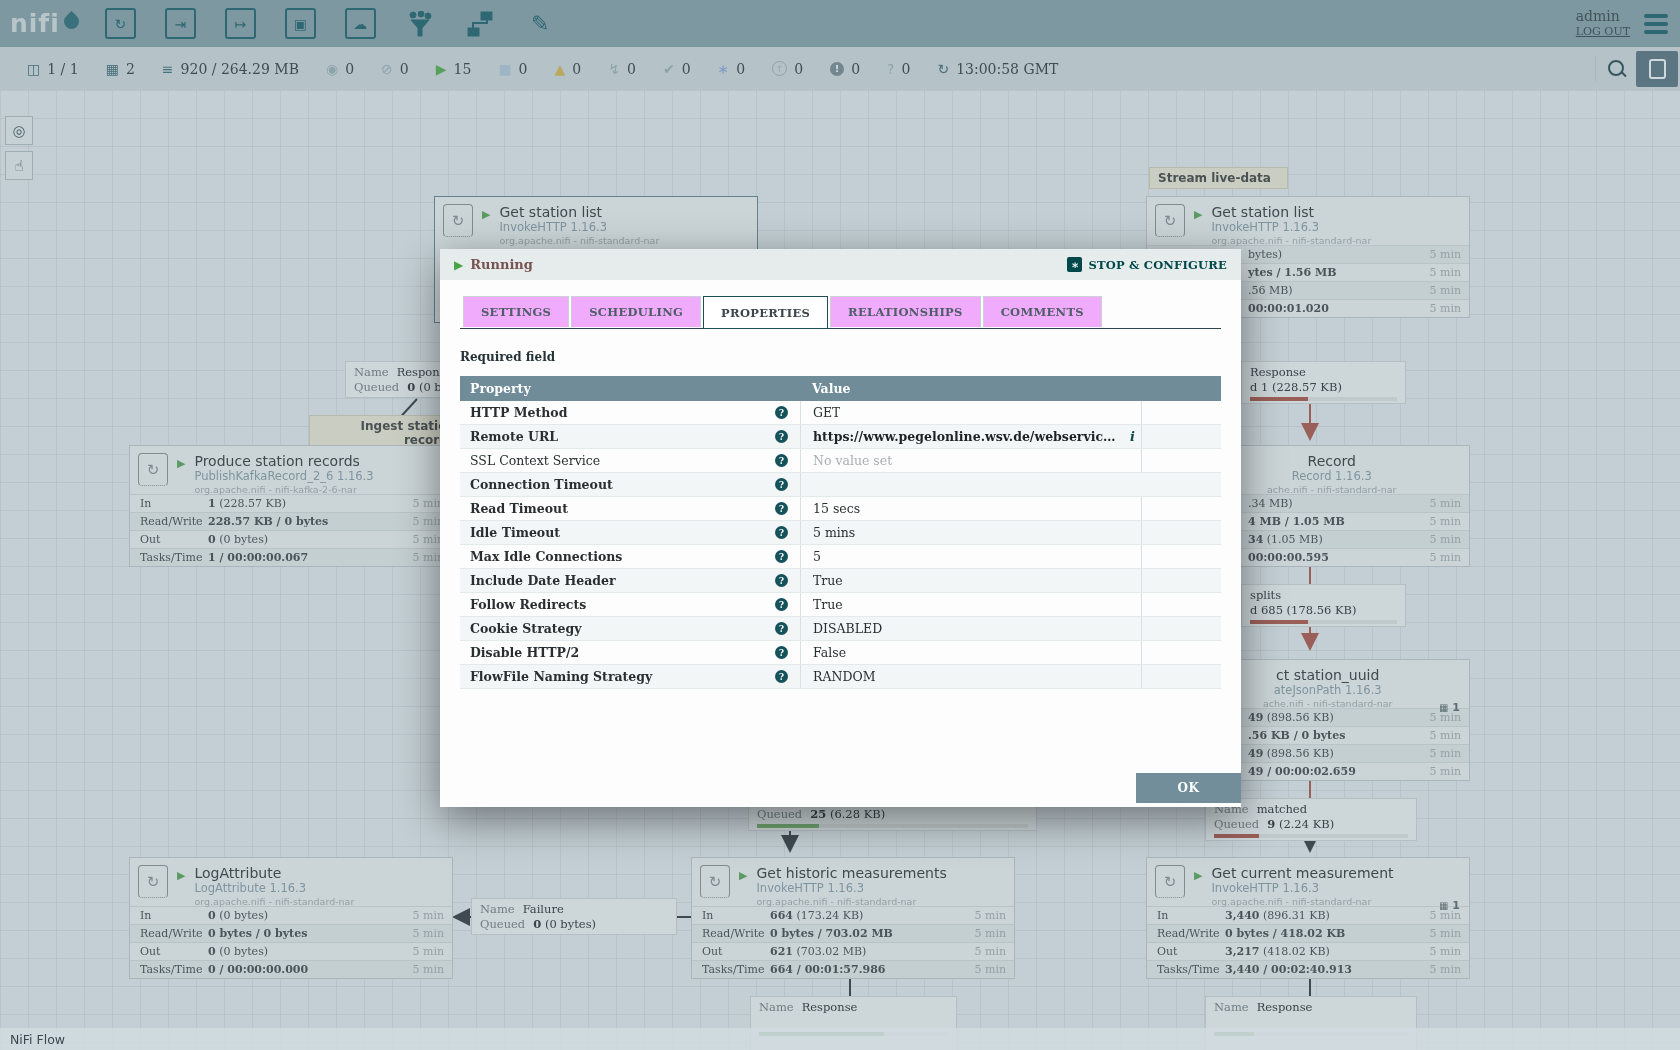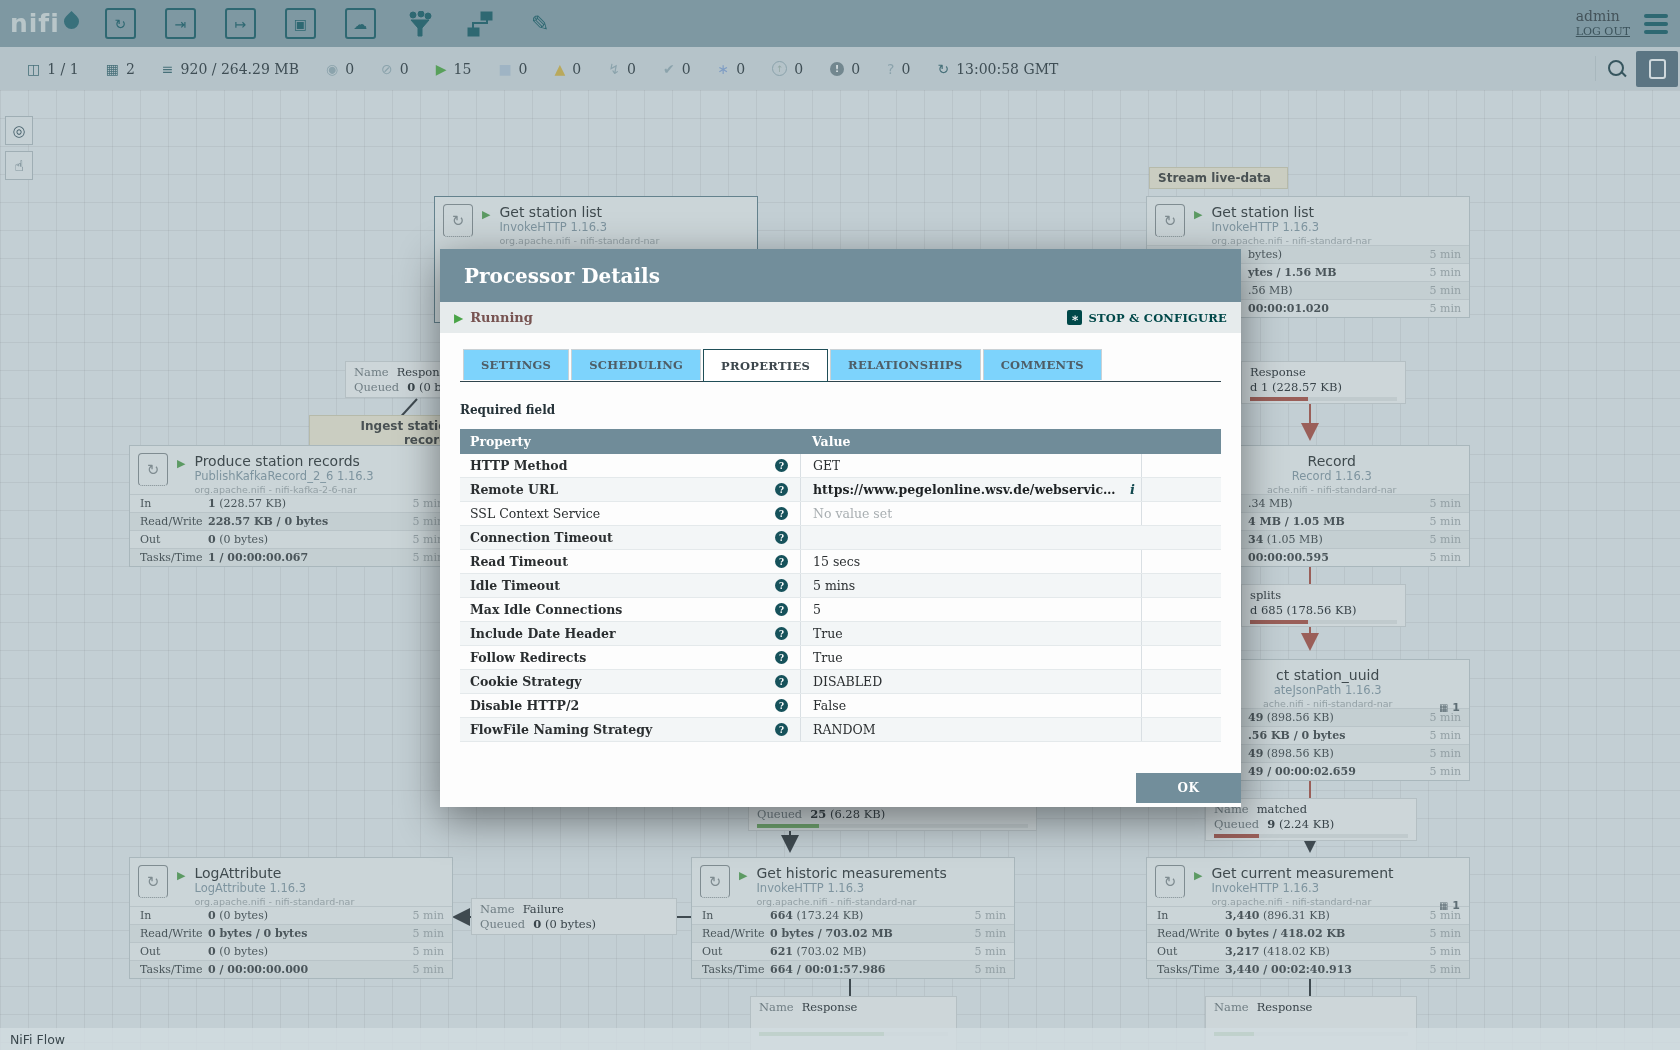--- a/index.html
+++ b/index.html
@@ -88,21 +88,21 @@
   #modal-title{color:#FFFFFF;font-size:20px;font-weight:bold;}
   #modal-status{height:31px;background:#E6EBEC;display:flex;align-items:center;padding:0 14px;}
   .run-play{color:#49A447;font-size:12px;margin-right:7px;}
   #run-text{color:#775351;font-weight:bold;font-size:13px;}
   #stopcfg{margin-left:auto;display:flex;align-items:center;gap:6px;cursor:pointer;}
   .gear-box{width:15px;height:15px;background:#004849;border-radius:2px;color:#fff;display:flex;
     align-items:center;justify-content:center;font-size:12px;font-weight:bold;}
   #stopcfg-label{color:#004849;font-weight:bold;font-size:11.5px;letter-spacing:0.2px;}
   #modal-body{padding:16px 20px 0 20px;}
   .tabs{display:flex;border-bottom:1px solid #30444C;padding-left:3px;}
-  .tab{height:30px;display:flex;align-items:center;padding:0 17px;background:#7dd3fc;border:1px solid #C9D1D5;
+  .tab{height:30px;display:flex;align-items:center;padding:0 17px;background:#f0abfc;border:1px solid #C9D1D5;
     border-bottom:none;margin-right:2px;font-size:11.5px;font-weight:bold;color:#4E5D66;letter-spacing:0.3px;cursor:pointer;}
   .tab.active{background:#FFFFFF;border:1px solid #1F4E57;margin-bottom:-1px;height:31px;color:#3C464C;}
   #required-note{margin:21px 0 12px 0;font-size:12px;font-weight:bold;color:#253238;}
   #ptable{border:none;}
   .t-head{display:flex;background:#708C99;color:#fff;height:25px;align-items:center;font-size:12.5px;font-weight:bold;}
   .t-clip{height:288px;overflow:hidden;}
   .t-row{display:flex;height:23px;align-items:center;font-size:12.5px;color:#2A2E30;border-bottom:1px solid #E4E9EB;}
   .t-row:nth-child(even){background:#F3F6F7;}
   .tprop{width:318px;display:flex;align-items:center;justify-content:space-between;padding:0 12px 0 10px;
     border-right:1px solid #D9DFE3;height:100%;}
@@ -564,23 +564,20 @@
           <span class="ptime">5 min</span>
         </div>
     </div>
 
     <div id="footer">
       <span id="breadcrumb">NiFi Flow</span>
     </div>
   </div>
 
   <section id="modal">
-    <div id="modal-header">
-      <span id="modal-title">Processor Details</span>
-    </div>
     <div id="modal-status">
       <span class="run-play">▶</span>
       <span id="run-text">Running</span>
       <span id="stopcfg">
         <span class="gear-box">∗</span>
         <span id="stopcfg-label">STOP &amp; CONFIGURE</span>
       </span>
     </div>
     <div id="modal-body">
       <div class="tabs">

